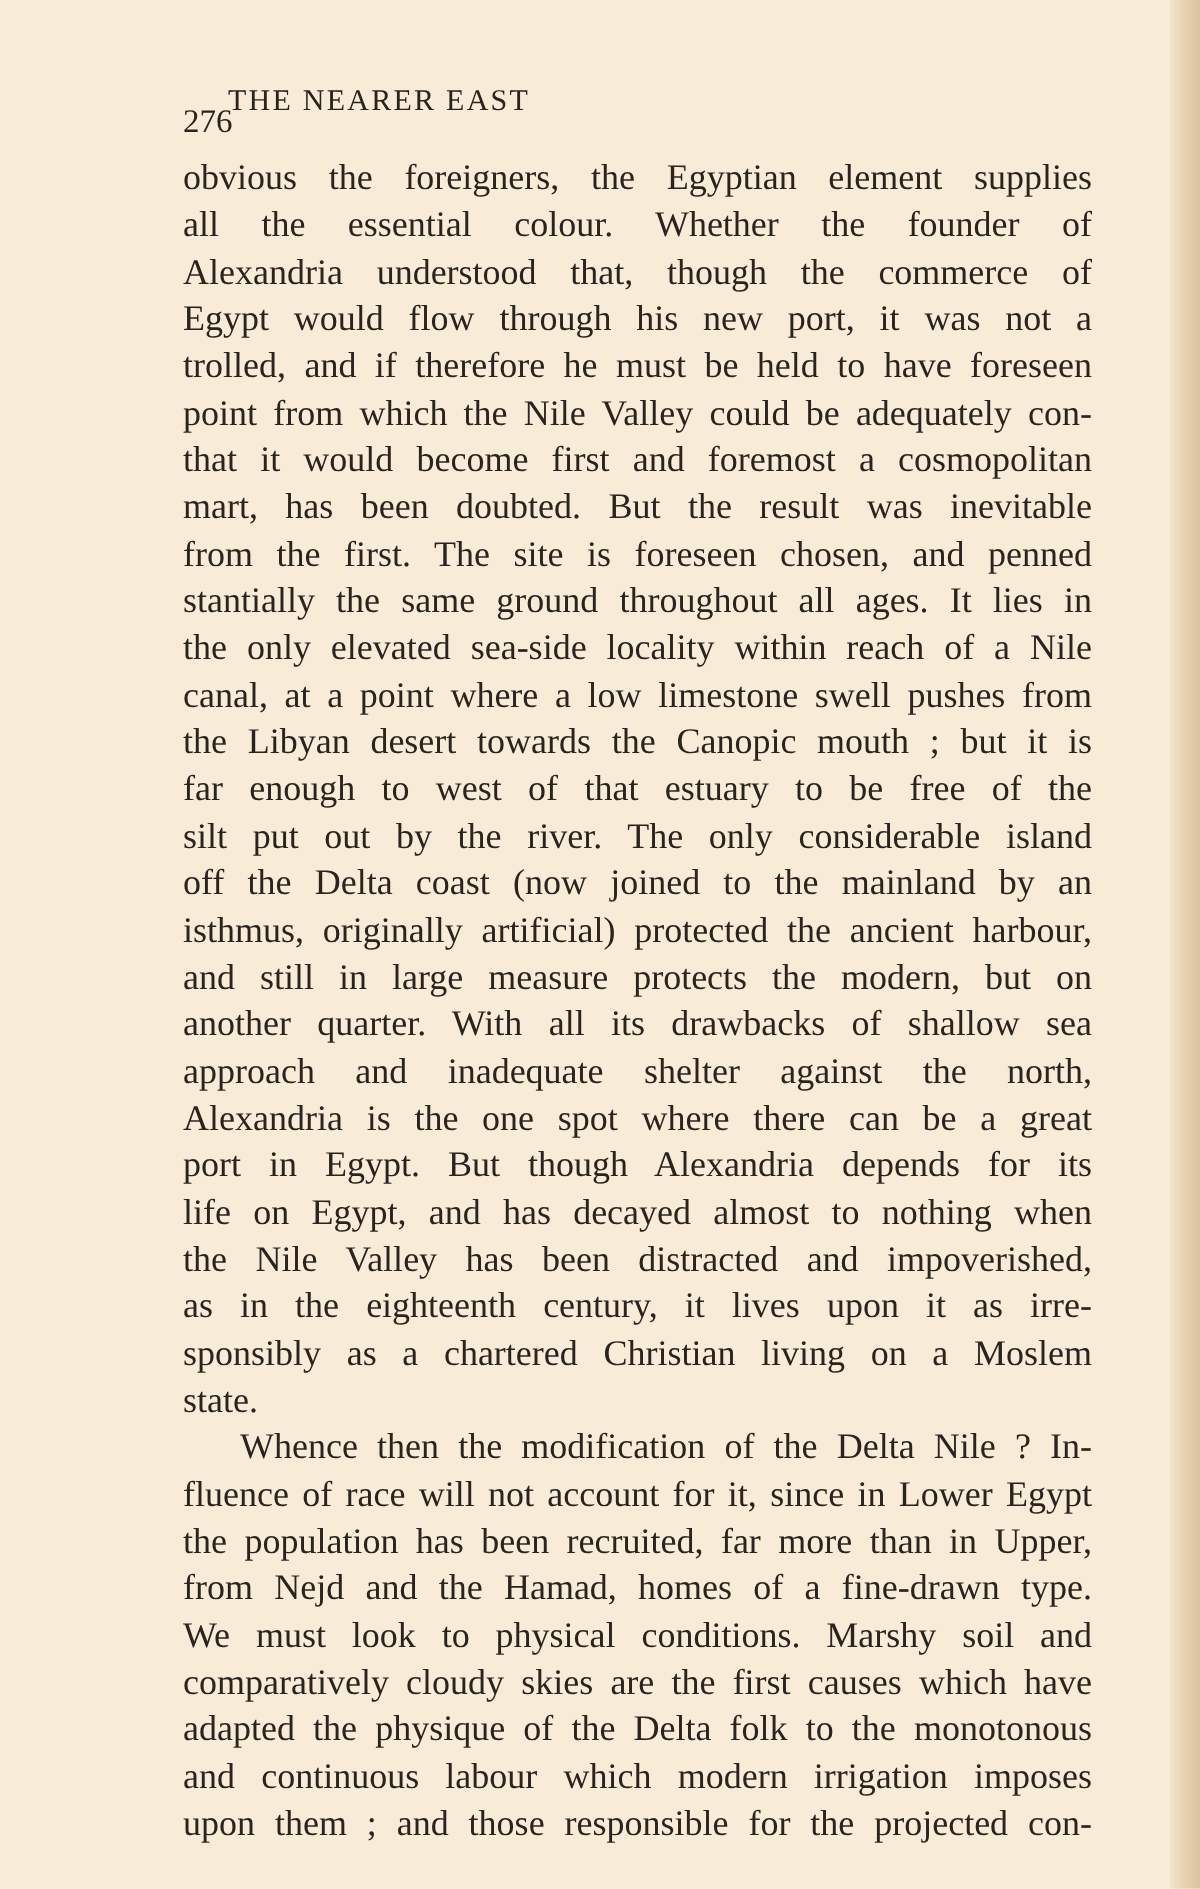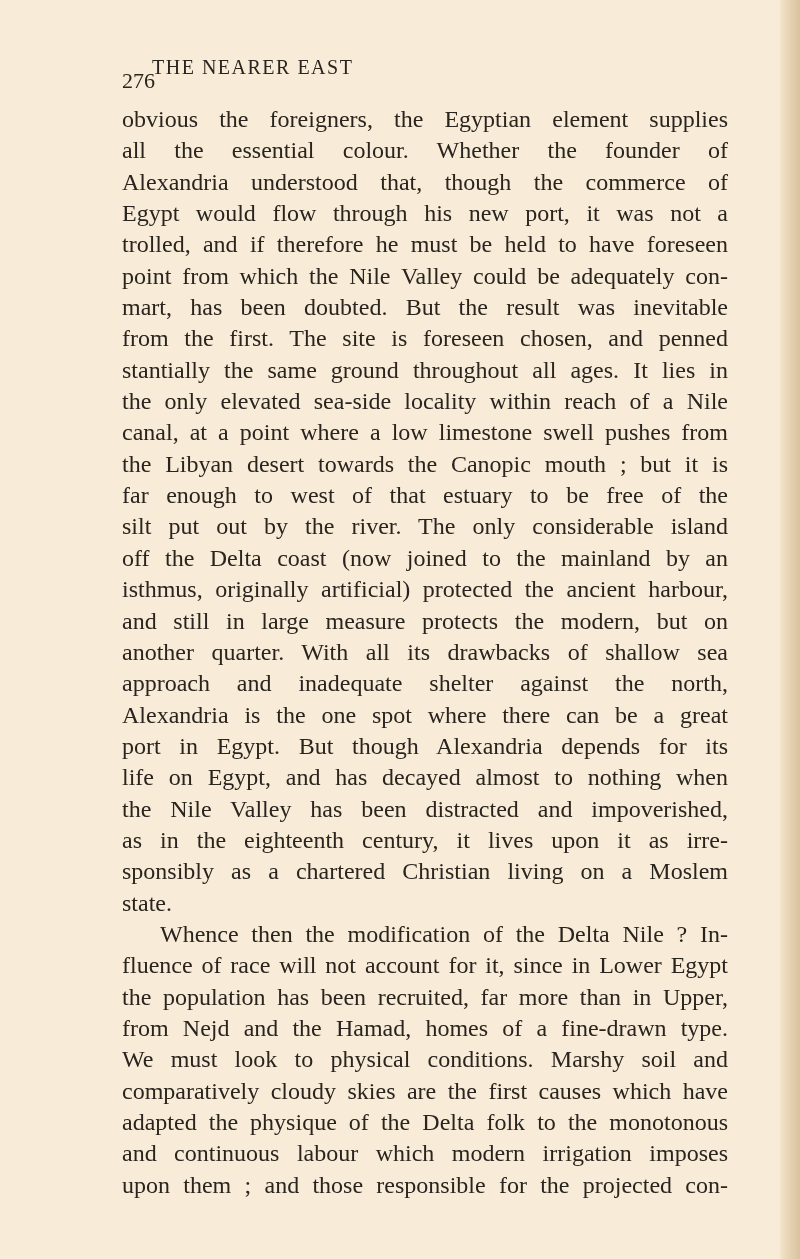--- a/index.html
+++ b/index.html
@@ -45,20 +45,21 @@
   <div class="running-title">THE NEARER EAST</div>
 </div>
 
 <div class="body-text">
   <span class="line">obvious the foreigners, the Egyptian element supplies</span>
   <span class="line">all the essential colour. Whether the founder of</span>
   <span class="line">Alexandria understood that, though the commerce of</span>
   <span class="line">Egypt would flow through his new port, it was not a</span>
   <span class="line">trolled, and if therefore he must be held to have foreseen</span>
   <span class="line">point from which the Nile Valley could be adequately con-</span>
+  <span class="line">that it would become first and foremost a cosmopolitan</span>
   <span class="line">mart, has been doubted. But the result was inevitable</span>
   <span class="line">from the first. The site is foreseen chosen, and penned</span>
   <span class="line">stantially the same ground throughout all ages. It lies in</span>
   <span class="line">the only elevated sea-side locality within reach of a Nile</span>
   <span class="line">canal, at a point where a low limestone swell pushes from</span>
   <span class="line">the Libyan desert towards the Canopic mouth ; but it is</span>
   <span class="line">far enough to west of that estuary to be free of the</span>
   <span class="line">silt put out by the river. The only considerable island</span>
   <span class="line">off the Delta coast (now joined to the mainland by an</span>
   <span class="line">isthmus, originally artificial) protected the ancient harbour,</span>

